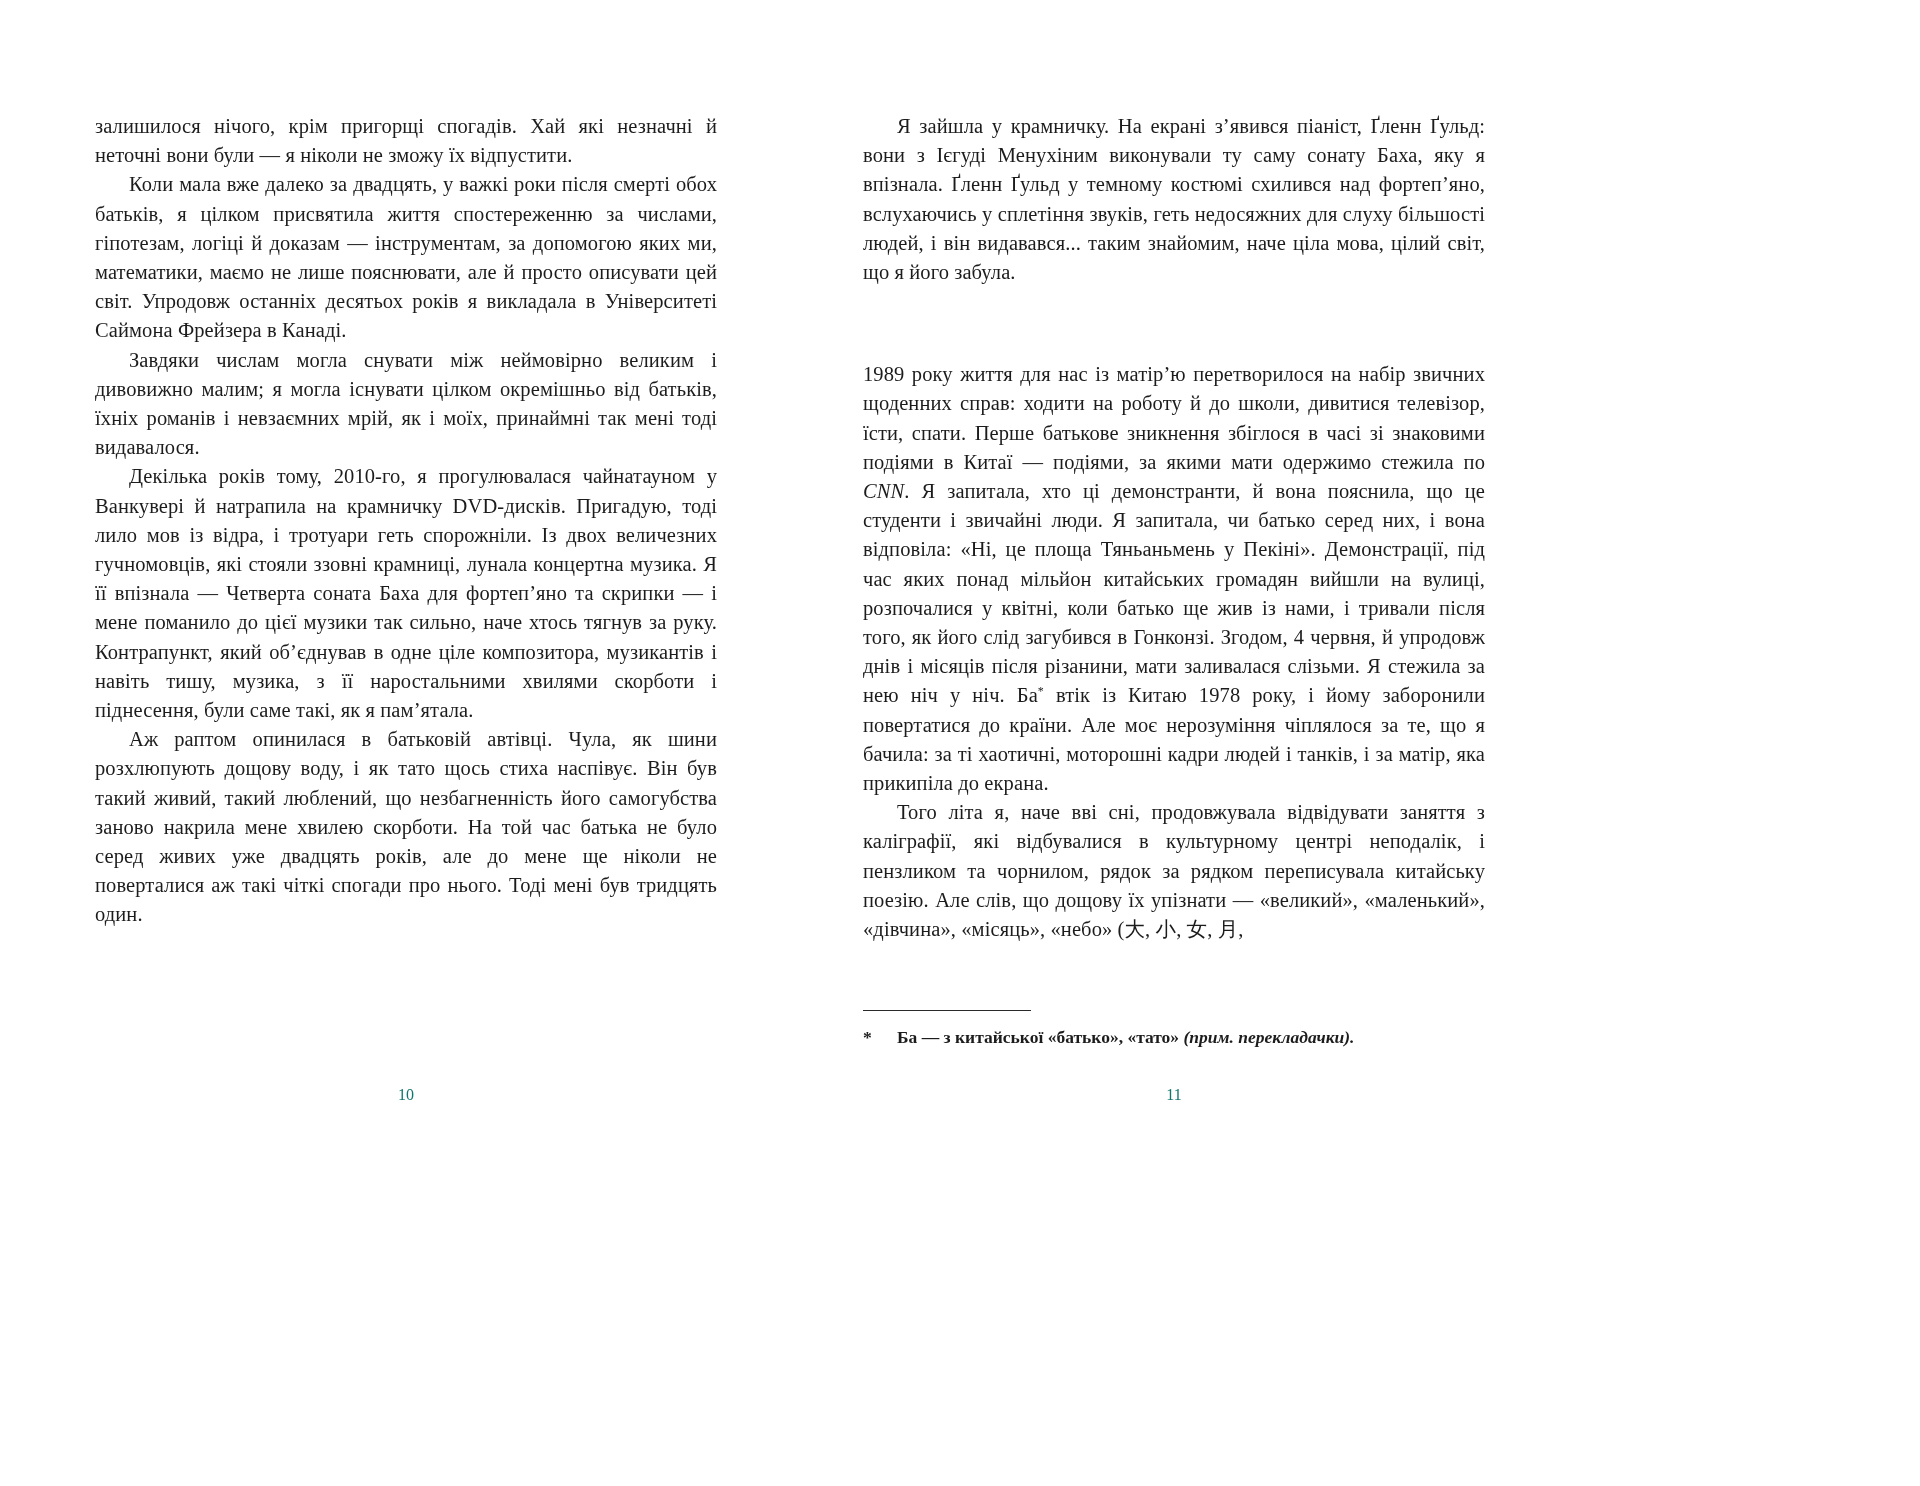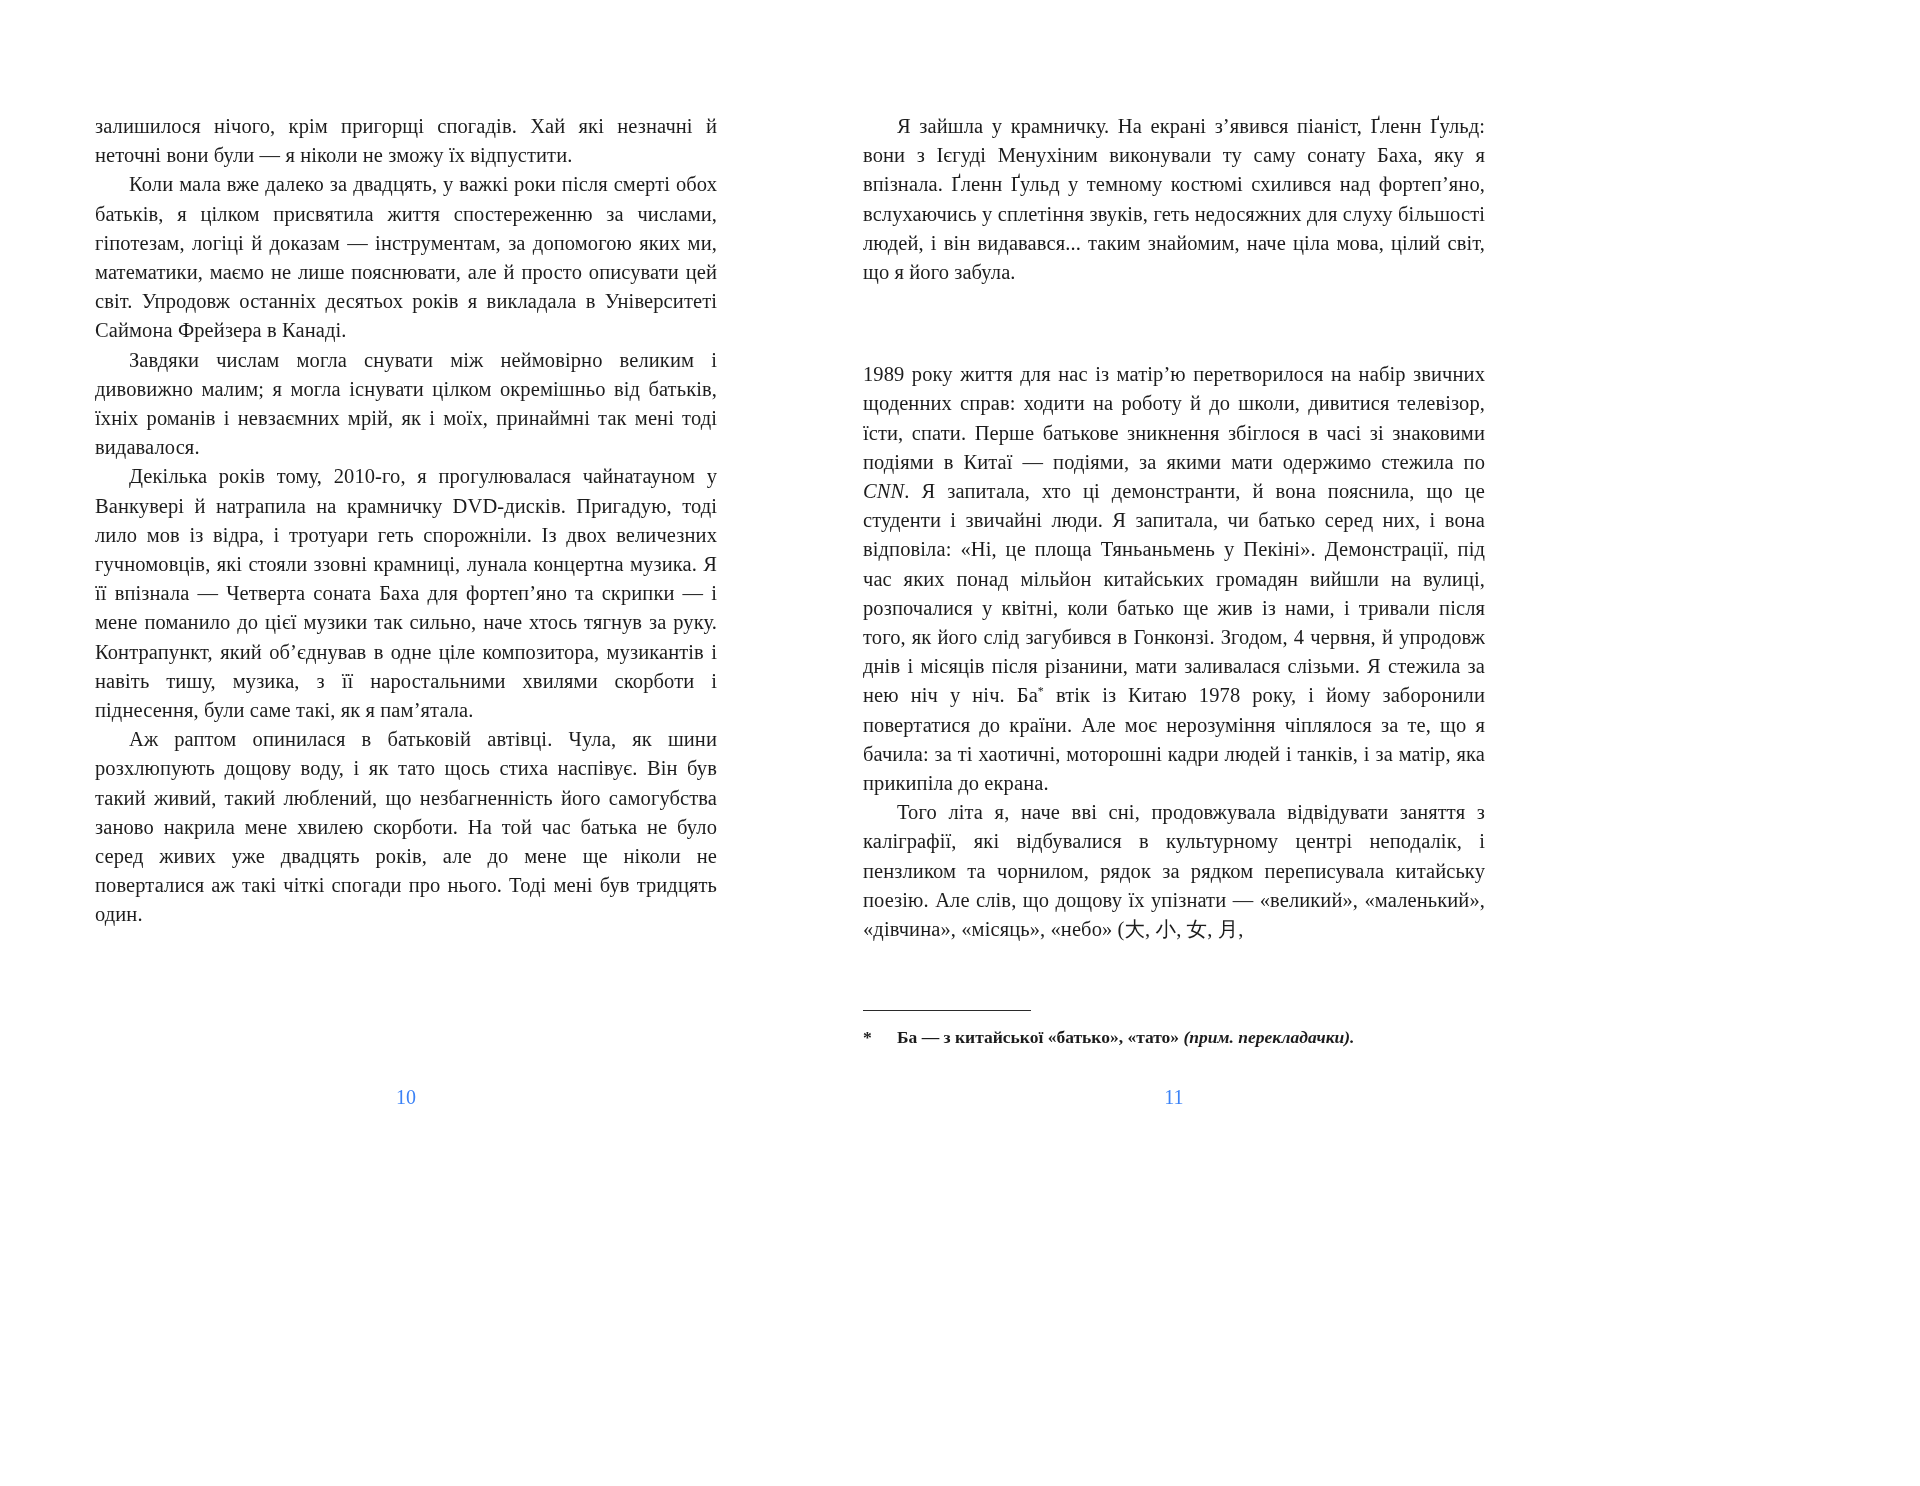--- a/index.html
+++ b/index.html
@@ -67,22 +67,22 @@
     display: inline-block;
     width: 34px;
   }
 
   .page-number {
     position: absolute;
     left: 0;
     top: 974px;
     width: 100%;
     text-align: center;
-    font-size: 20px;
-    color: #3b82f6;
+    font-size: 16px;
+    color: #0f766e;
   }
   .page-right .page-number { top: 974px; }
 </style>
 </head>
 <body>
 
 <div class="spread">
 
   <div class="page page-left">
     <p class="no-indent">залишилося нічого, крім пригорщі спогадів. Хай які незначні й неточні вони були — я ніколи не зможу їх відпустити.</p>

